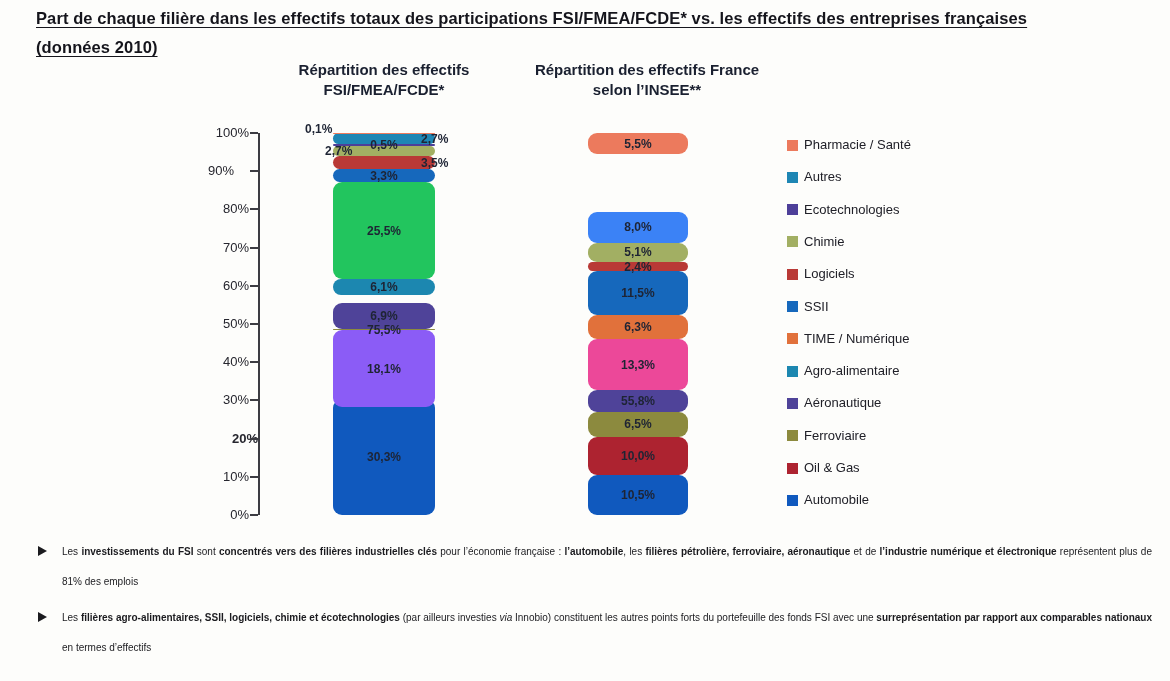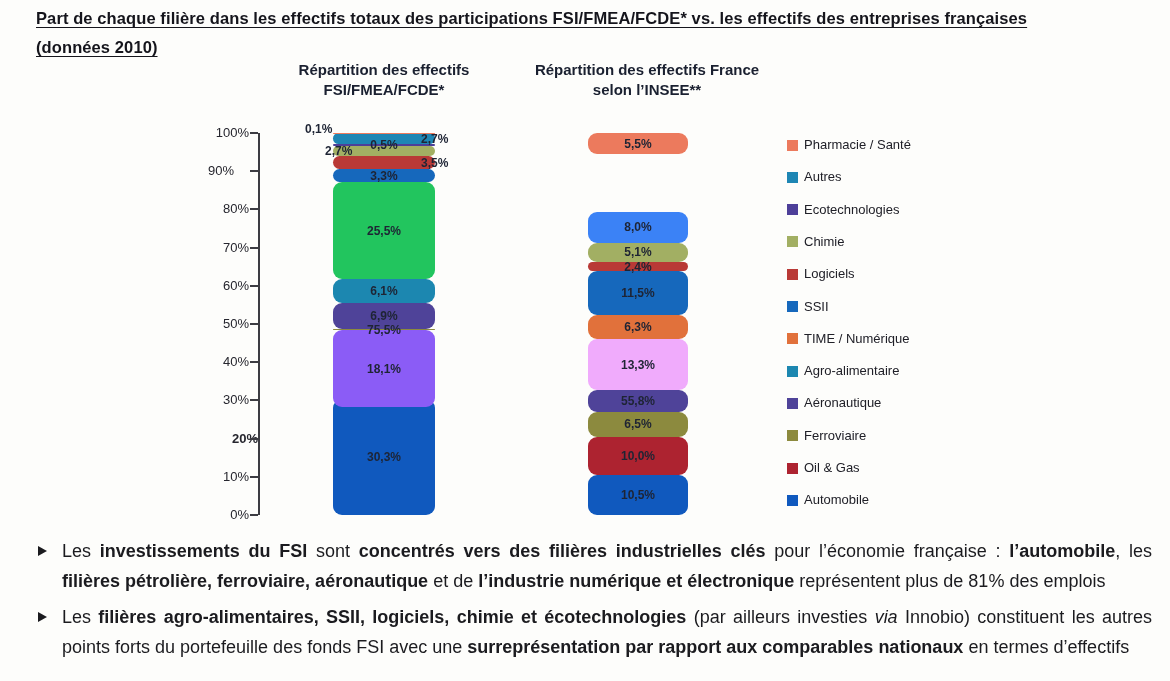--- a/index.html
+++ b/index.html
@@ -41,21 +41,21 @@
   .legend-swatch{width:11px;height:11px;margin-right:6px;flex:0 0 auto;}
   .legend-label{font-size:13px;color:#202028;white-space:nowrap;line-height:14px;}
   
   #bullets{position:absolute;left:36px;top:537px;width:1116px;}
   .bullet{position:relative;padding-left:26px;margin-bottom:7px;}
   .bullet .marker{
     position:absolute;left:2px;top:9px;width:0;height:0;
     border-left:9px solid #1b1b1f;border-top:5.5px solid transparent;border-bottom:5.5px solid transparent;
   }
   .bullet p{
-    margin:0;font-size:18px;line-height:29.5px;color:#1b1b1f;text-align:justify;
+    margin:0;font-size:10px;line-height:29.5px;color:#1b1b1f;text-align:justify;
   }
 </style>
 </head>
 <body>
 
 <div id="page">
 
   <div id="title">
     <span class="tline">Part de chaque filière dans les effectifs totaux des participations FSI/FMEA/FCDE* vs. les effectifs des entreprises françaises</span><br>
     <span class="tline">(données 2010)</span>
@@ -107,21 +107,21 @@
       <div class="seg-label in">30,3%</div>
     </div>
     <div class="seg" style="left: 333px; top: 330.112px; width: 102px; height: 77px; background: #8b5cf6;">
       <div class="seg-label in">18,1%</div>
     </div>
     <div class="seg" style="left: 333px; top: 328.966px; width: 102px; height: 1.146px; background: rgb(140, 138, 62);"></div>
     <div class="seg-label" style="z-index: 5; left: 333px; width: 102px; top: 322.539px;">75,5%</div>
     <div class="seg" style="left: 333px; top: 302.608px; width: 102px; height: 26.358px; background: rgb(79, 67, 153);">
       <div class="seg-label in">6,9%</div>
     </div>
-    <div class="seg" style="left: 333px; top: 279.306px; width: 102px; height: 24px; background: rgb(28, 135, 176);">
+    <div class="seg" style="left: 333px; top: 279.306px; width: 102px; height: 16px; background: rgb(28, 135, 176);">
       <div class="seg-label in">6,1%</div>
     </div>
     <div class="seg" style="left: 333px; top: 181.896px; width: 102px; height: 97.41px; background: #22c55e;">
       <div class="seg-label in">25,5%</div>
     </div>
     <div class="seg" style="left: 333px; top: 169.29px; width: 102px; height: 12.606px; background: rgb(22, 104, 188);">
       <div class="seg-label in">3,3%</div>
     </div>
     <div class="seg" style="left: 333px; top: 155.92px; width: 102px; height: 13.37px; background: rgb(185, 57, 54);"></div>
     <div class="seg-label" style="z-index: 5; left: 421px; top: 155.605px;">3,5%</div>
@@ -139,21 +139,21 @@
     </div>
     <div class="seg" style="left: 588px; top: 436.69px; width: 100px; height: 38.2px; background: rgb(173, 35, 48);">
       <div class="seg-label in">10,0%</div>
     </div>
     <div class="seg" style="left: 588px; top: 411.86px; width: 100px; height: 24.83px; background: rgb(140, 138, 62);">
       <div class="seg-label in">6,5%</div>
     </div>
     <div class="seg" style="left: 588px; top: 390.086px; width: 100px; height: 21.774px; background: rgb(79, 67, 153);">
       <div class="seg-label in">55,8%</div>
     </div>
-    <div class="seg" style="left: 588px; top: 339.28px; width: 100px; height: 50.806px; background: #f0abfc;">
+    <div class="seg" style="left: 588px; top: 339.28px; width: 100px; height: 50.806px; background: #ec4899;">
       <div class="seg-label in">13,3%</div>
     </div>
     <div class="seg" style="left: 588px; top: 315.214px; width: 100px; height: 24.066px; background: rgb(225, 113, 59);">
       <div class="seg-label in">6,3%</div>
     </div>
     <div class="seg" style="left: 588px; top: 271.284px; width: 100px; height: 43.93px; background: rgb(22, 104, 188);">
       <div class="seg-label in">11,5%</div>
     </div>
     <div class="seg" style="left: 588px; top: 262.116px; width: 100px; height: 9.168px; background: rgb(185, 57, 54);"></div>
     <div class="seg-label" style="z-index: 5; left: 588px; width: 100px; top: 259.7px;">2,4%</div>

